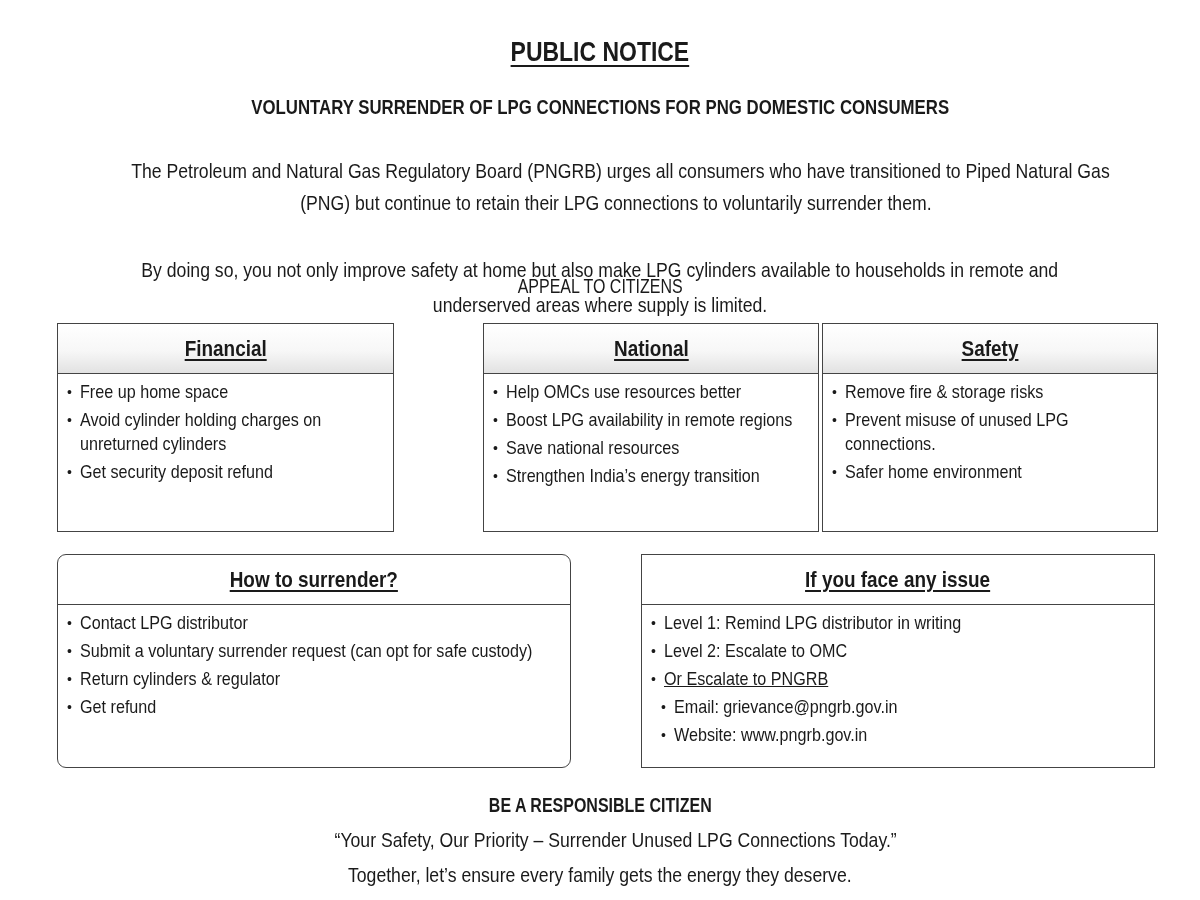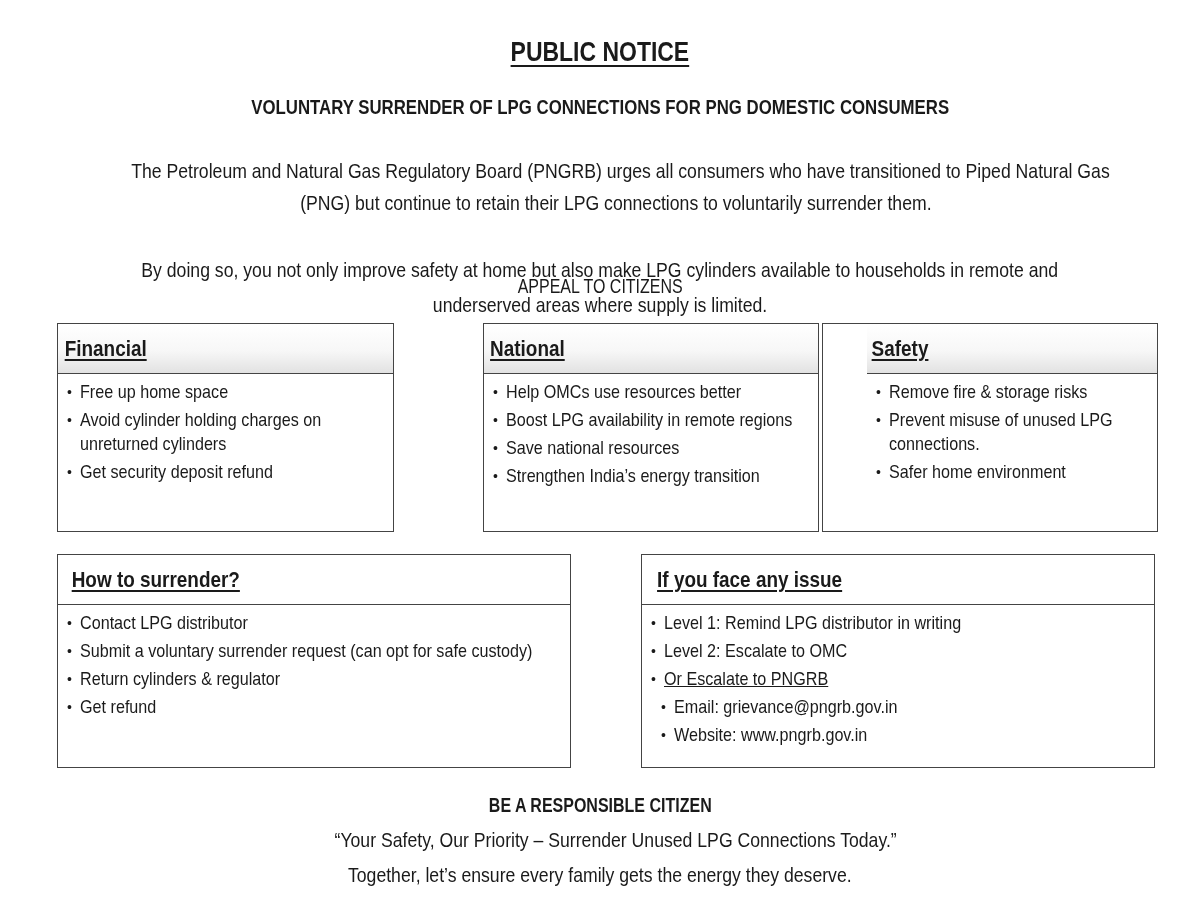--- a/index.html
+++ b/index.html
@@ -25,21 +25,21 @@
     #appeal-heading { top: 239px; font-size: 20px; font-weight: normal; margin-top: 36px; }
     #appeal-heading .narrow { transform: scaleX(0.80); }
     #appeal1 { top: 258px; }
     #appeal2 { top: 293px; }
 
     .box {
       position: absolute; border: 1.5px solid #444; background: #fff; box-sizing: border-box;
     }
     .box-head {
       height: 50px; border-bottom: 1.5px solid #444; box-sizing: border-box;
-      display: flex; align-items: center; justify-content: flex-start;
+      display: flex; align-items: center; justify-content: center;
       font-size: 22px; font-weight: bold;
     }
     .box-head.grad { background: linear-gradient(#ffffff 0%, #f7f7f7 55%, #e2e2e2 100%); }
     .box-head .narrow { transform: scaleX(0.86); text-decoration: underline; text-underline-offset: 3px; }
     .box-body { padding: 6px 0 0 0; }
     .box-body ul { list-style: none; margin: 0; padding: 0; }
     .box-body li {
       position: relative; font-size: 19px; line-height: 24px; margin-bottom: 4px;
       padding-left: 22px; white-space: nowrap;
     }
@@ -47,22 +47,22 @@
     .box-body li .bullet {
       position: absolute; left: 9px; top: 0; font-size: 14px; line-height: 24px;
     }
     .box-body li.sub { padding-left: 32px; }
     .box-body li.sub .bullet { left: 19px; }
     .box-body li.wrap2 { white-space: normal; }
     .u { text-decoration: underline; }
 
     #b-fin { left: 57px; top: 323px; width: 337px; height: 209px; }
     #b-nat { left: 439px; top: 323px; width: 336px; height: 209px; margin-left: 44px; }
-    #b-saf { left: 822px; top: 323px; width: 336px; height: 209px; padding-left: 44px; }
-    #b-how { left: 57px; top: 554px; width: 514px; height: 214px; }
+    #b-saf { left: 822px; top: 323px; width: 336px; height: 209px; }
+    #b-how { left: 57px; top: 554px; width: 514px; height: 214px; border-radius: 9px; }
     #b-iss { left: 641px; top: 554px; width: 514px; height: 214px; }
 
     #footer-heading { top: 794px; font-size: 20px; font-weight: bold; }
     #footer-heading .narrow { transform: scaleX(0.80); }
     .footer-line { font-size: 21px; }
     .footer-line .narrow { transform: scaleX(0.84); }
     #footer1 { top: 828px; padding-left: 16px; }
     #footer2 { top: 863px; }
   </style>
 </head>

